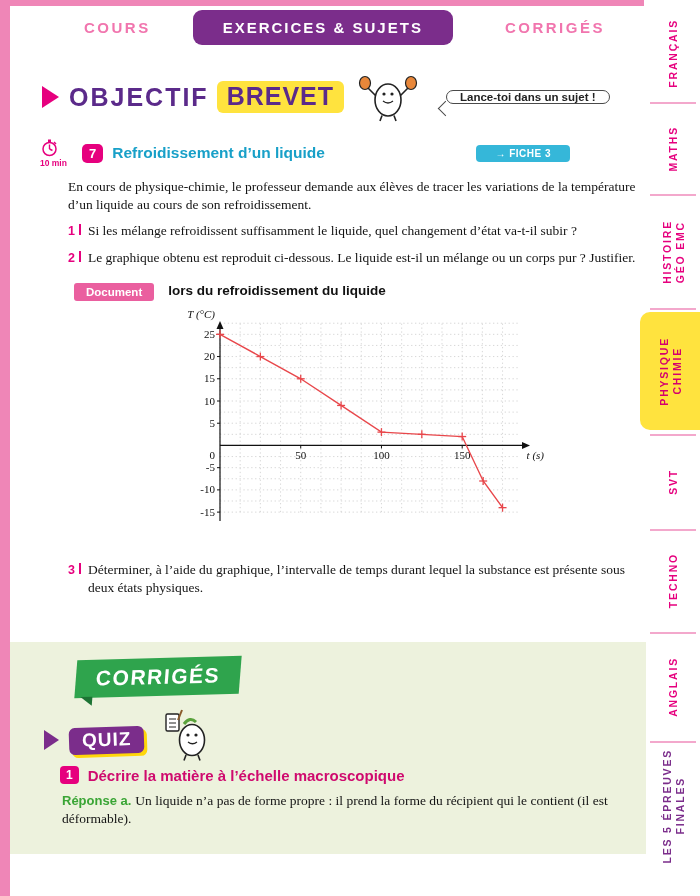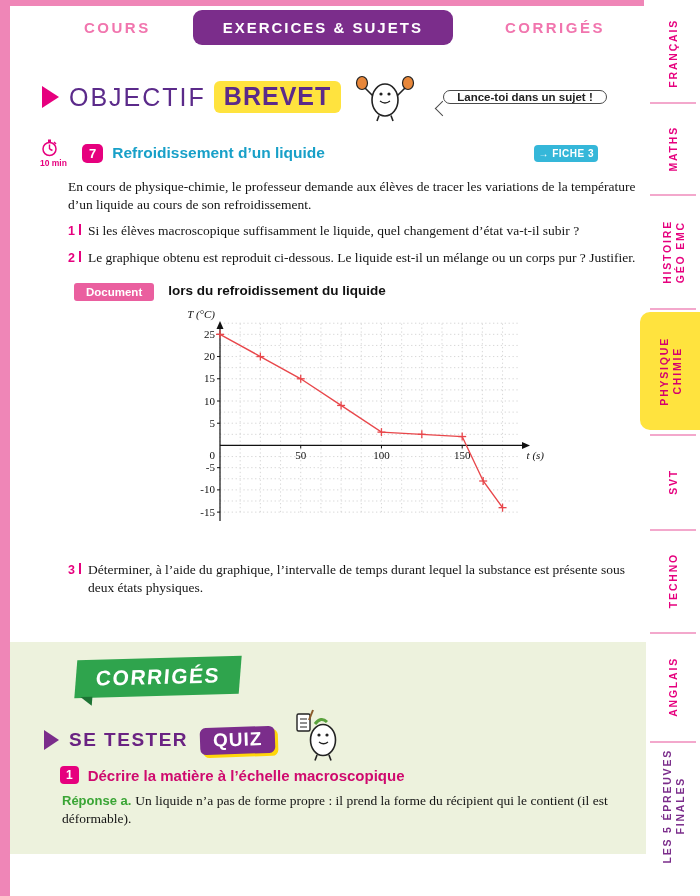--- a/index.html
+++ b/index.html
@@ -19,39 +19,39 @@
              letter-spacing:2px; padding:9px 30px; border-radius:9px; }
   .tab-corr { margin-left:52px; }
 
   
   .content { position:absolute; left:12px; top:48px; width:632px; }
 
   
   .objectif-row { margin:24px 0 0 30px; display:flex; align-items:center; }
   .play-arrow { width:0; height:0; border-left:17px solid #e6007e; border-top:11px solid transparent;
                 border-bottom:11px solid transparent; margin-right:10px; }
-  .objectif-word { font-size:25px; font-weight:normal; letter-spacing:2px; color:#5b2a8a; margin-right:8px; }
+  .objectif-word { font-size:25px; font-weight:bold; letter-spacing:2px; color:#5b2a8a; margin-right:8px; }
   .brevet-word { font-size:25px; font-weight:bold; letter-spacing:1px; color:#5b2a8a;
                  background:#ffe33e; padding:1px 10px 2px; border-radius:6px; }
   .mascot1 { margin-left:14px; }
   .bubble { position:relative; margin-left:26px; border:1.6px solid #4a4a4a; border-radius:9px;
             background:#fff; padding:0 13px; font-weight:bold; font-size:11.5px; color:#222; }
   .bubble::before { content:""; position:absolute; left:-7px; top:12px; width:10px; height:10px;
                     background:#fff; border-left:1.6px solid #4a4a4a; border-bottom:1.6px solid #4a4a4a;
                     transform:rotate(45deg); }
 
   
   .ex-header { margin:16px 0 0 28px; display:flex; align-items:center; }
   .timer { display:flex; flex-direction:column; align-items:flex-start; color:#e6007e; width:36px; }
   .timer-label { font-size:8.5px; font-weight:bold; margin-top:1px; }
   .num-badge { background:#e6007e; color:#fff; font-weight:bold; font-size:13px; border-radius:5px;
                padding:2px 7px; margin:0 9px 0 6px; }
   .ex-title { color:#18a0c8; font-weight:bold; font-size:15.5px; }
-  .fiche-badge { margin-left:auto; margin-right:46px; background:#35b7d9; color:#fff; font-weight:bold;
-                 font-size:10px; letter-spacing:.5px; padding:3px 4px; border-radius:4px; }
+  .fiche-badge { margin-left:auto; margin-right:74px; background:#35b7d9; color:#fff; font-weight:bold;
+                 font-size:10px; letter-spacing:.5px; padding:3px 19px; border-radius:4px; }
 
   
   .serif { font-family:"Liberation Serif","DejaVu Serif",serif; font-size:13.5px; line-height:1.35; color:#141414; }
   .intro { margin:10px 0 0 56px; width:570px; }
   .question { margin:8px 0 0 56px; width:572px; text-indent:-20px; padding-left:20px; }
   .qnum { font-family:"Liberation Sans",sans-serif; color:#e6007e; font-weight:bold; font-size:12.5px; margin-right:2px; }
   .qbar { display:inline-block; width:2px; height:11px; background:#e6007e; margin:0 7px 0 2px; }
 
   
   .doc-row { margin:15px 0 0 62px; display:flex; align-items:flex-start; }
@@ -148,21 +148,21 @@
         <div class="timer-label">10 min</div>
       </div>
       <div class="num-badge">7</div>
       <div class="ex-title">Refroidissement d’un liquide</div>
       <div class="fiche-badge">→ FICHE 3</div>
     </div>
 
     <p class="serif intro">En cours de physique-chimie, le professeur demande aux élèves de tracer les variations de la température d’un liquide au cours de son refroidissement.</p>
 
     <p class="serif question">
-      <span class="qnum">1</span><span class="qbar"></span><span>Si les élèves macroscopique suffisamment le liquide, quel changement d’état va-t-il subir ?</span>
+      <span class="qnum">1</span><span class="qbar"></span><span>Si les mélange refroidissent suffisamment le liquide, quel changement d’état va-t-il subir ?</span>
     </p>
     <p class="serif question">
       <span class="qnum">2</span><span class="qbar"></span><span>Le graphique obtenu est reproduit ci-dessous. Le liquide est-il un mélange ou un corps pur ? Justifier.</span>
     </p>
 
     <div class="doc-row">
       <div class="doc-badge">Document</div>
       <div class="doc-title">
         <div>lors du refroidissement du liquide</div>
       </div>
@@ -257,21 +257,20 @@
     <p class="serif question" style="margin-top:10px;">
       <span class="qnum">3</span><span class="qbar"></span><span>Déterminer, à l’aide du graphique, l’intervalle de temps durant lequel la substance est présente sous deux états physiques.</span>
     </p>
   </div>
 
   <div class="green-section">
     <div class="corr-banner">CORRIGÉS</div>
 
     <div class="se-tester-row">
       <div class="play-arrow-purple"></div>
-      <div class="se-tester-word">SE TESTER</div>
       <div class="quiz-badge">QUIZ</div>
       <svg class="mascot2" width="52" height="54" viewBox="0 0 52 54">
         <rect x="4" y="6" width="13" height="17" rx="1.5" fill="#fff" stroke="#222" stroke-width="1.4"></rect>
         <line x1="7" y1="11" x2="14" y2="11" stroke="#222" stroke-width="1"></line>
         <line x1="7" y1="15" x2="14" y2="15" stroke="#222" stroke-width="1"></line>
         <line x1="7" y1="19" x2="14" y2="19" stroke="#222" stroke-width="1"></line>
         <line x1="20" y1="2" x2="16" y2="12" stroke="#8a5a2b" stroke-width="2"></line>
         <path d="M22 16 q6 -8 12 -2" stroke="#5aa23c" stroke-width="3" fill="none"></path>
         <ellipse cx="30" cy="32" rx="12.5" ry="15.5" fill="#fff" stroke="#222" stroke-width="1.6"></ellipse>
         <circle cx="26" cy="27" r="1.6" fill="#222"></circle>

